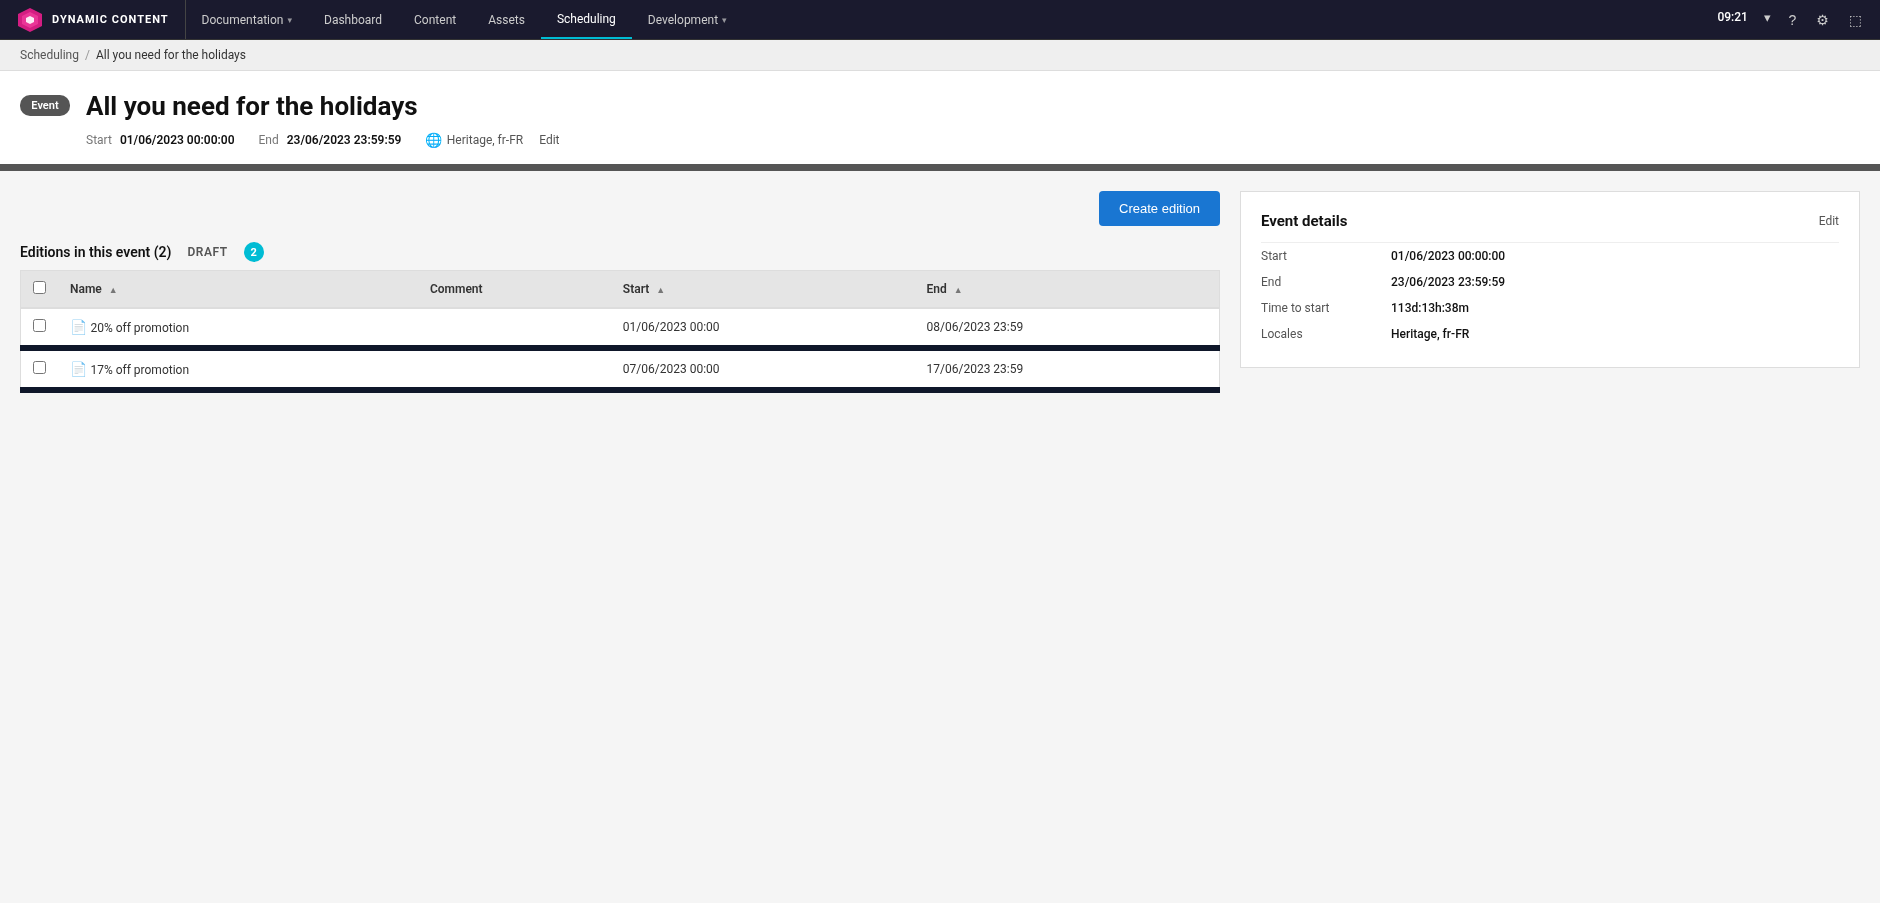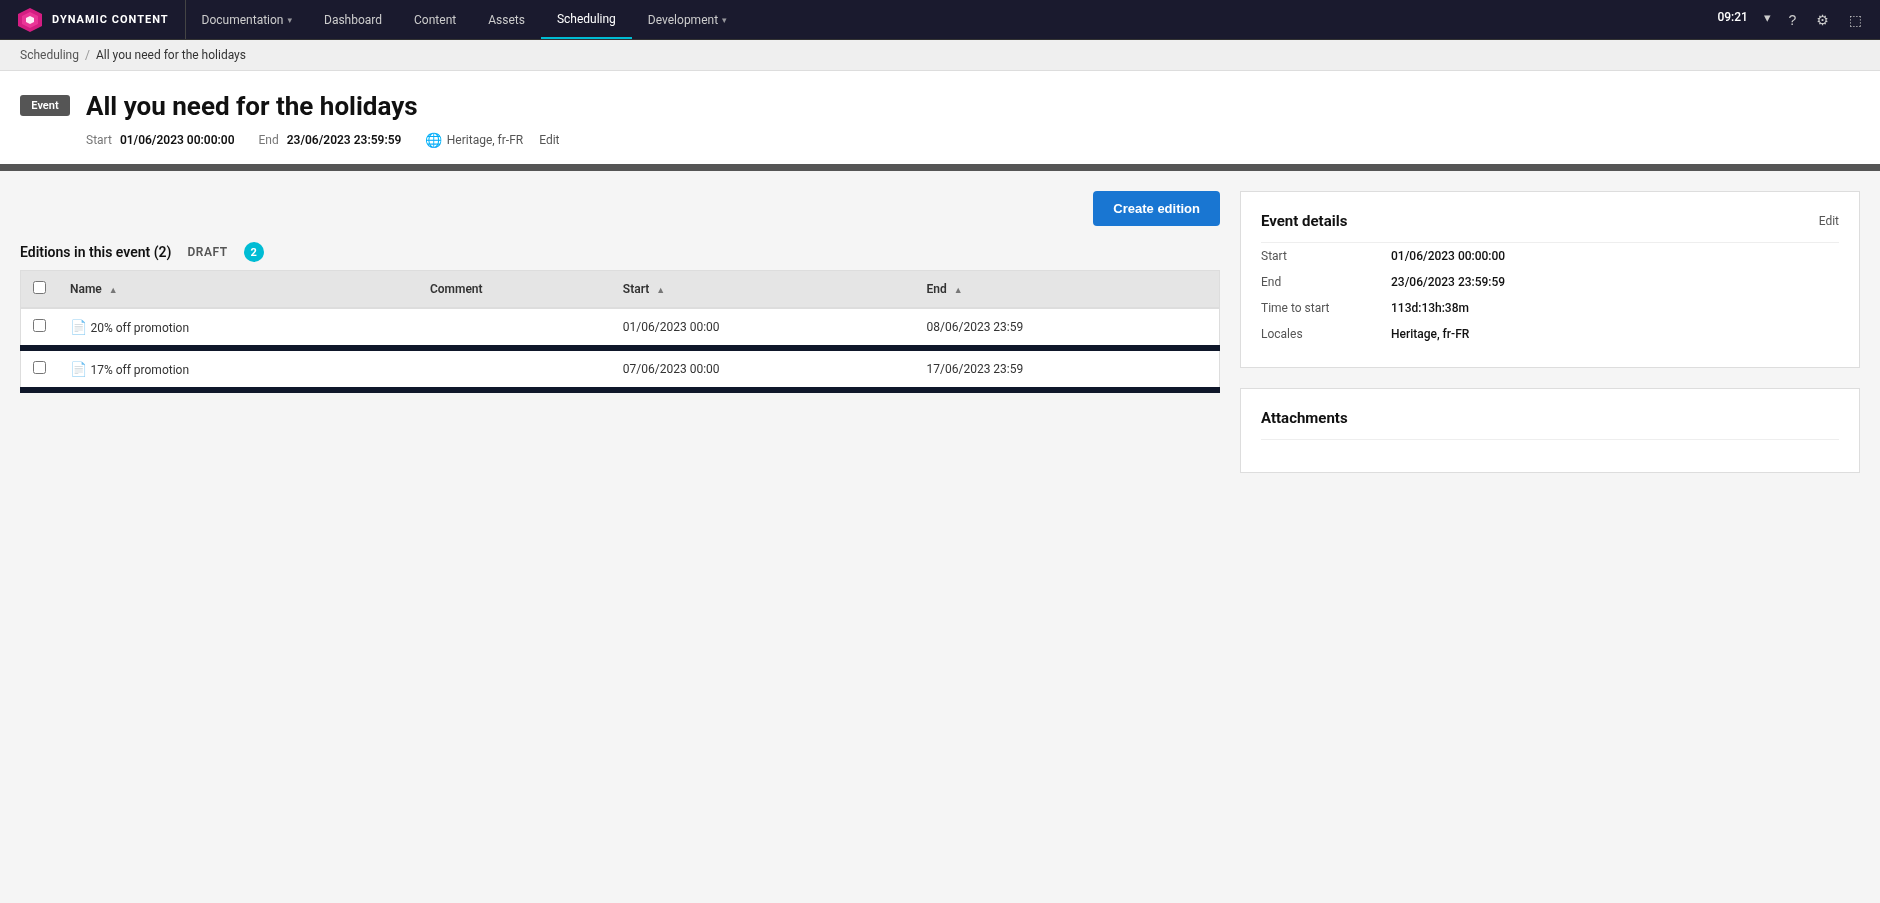--- a/index.html
+++ b/index.html
@@ -112,21 +112,21 @@
       align-items: flex-start;
       gap: 16px;
       margin-bottom: 10px;
     }
     .event-badge {
       background: #555;
       color: #fff;
       font-size: 11px;
       font-weight: 600;
       padding: 4px 8px;
-      border-radius: 3px;
+      border-radius: 10px;
       min-width: 50px;
       text-align: center;
       margin-top: 4px;
     }
     .event-title {
       font-size: 26px;
       font-weight: 700;
       color: #111;
       line-height: 1.2;
     }
@@ -181,21 +181,21 @@
       justify-content: flex-end;
       margin-bottom: 16px;
     }
     .create-edition-btn {
       background: #1976d2;
       color: #fff;
       border: none;
       padding: 10px 20px;
       border-radius: 4px;
       font-size: 13px;
-      font-weight: 700;
+      font-weight: 400;
       cursor: pointer;
     }
 
     .editions-header {
       display: flex;
       align-items: center;
       gap: 16px;
       margin-bottom: 8px;
     }
     .editions-title {
@@ -471,18 +471,15 @@
       <div class="detail-row">
         <span class="detail-label">Time to start</span>
         <span class="detail-value">113d:13h:38m</span>
       </div>
       <div class="detail-row">
         <span class="detail-label">Locales</span>
         <span class="detail-value">Heritage, fr-FR</span>
       </div>
     </div>
 
-    <div class="attachments-card">
-      <div class="attachments-title">Attachments</div>
-    </div>
   </div>
 
 </div>
 
 </body></html>

